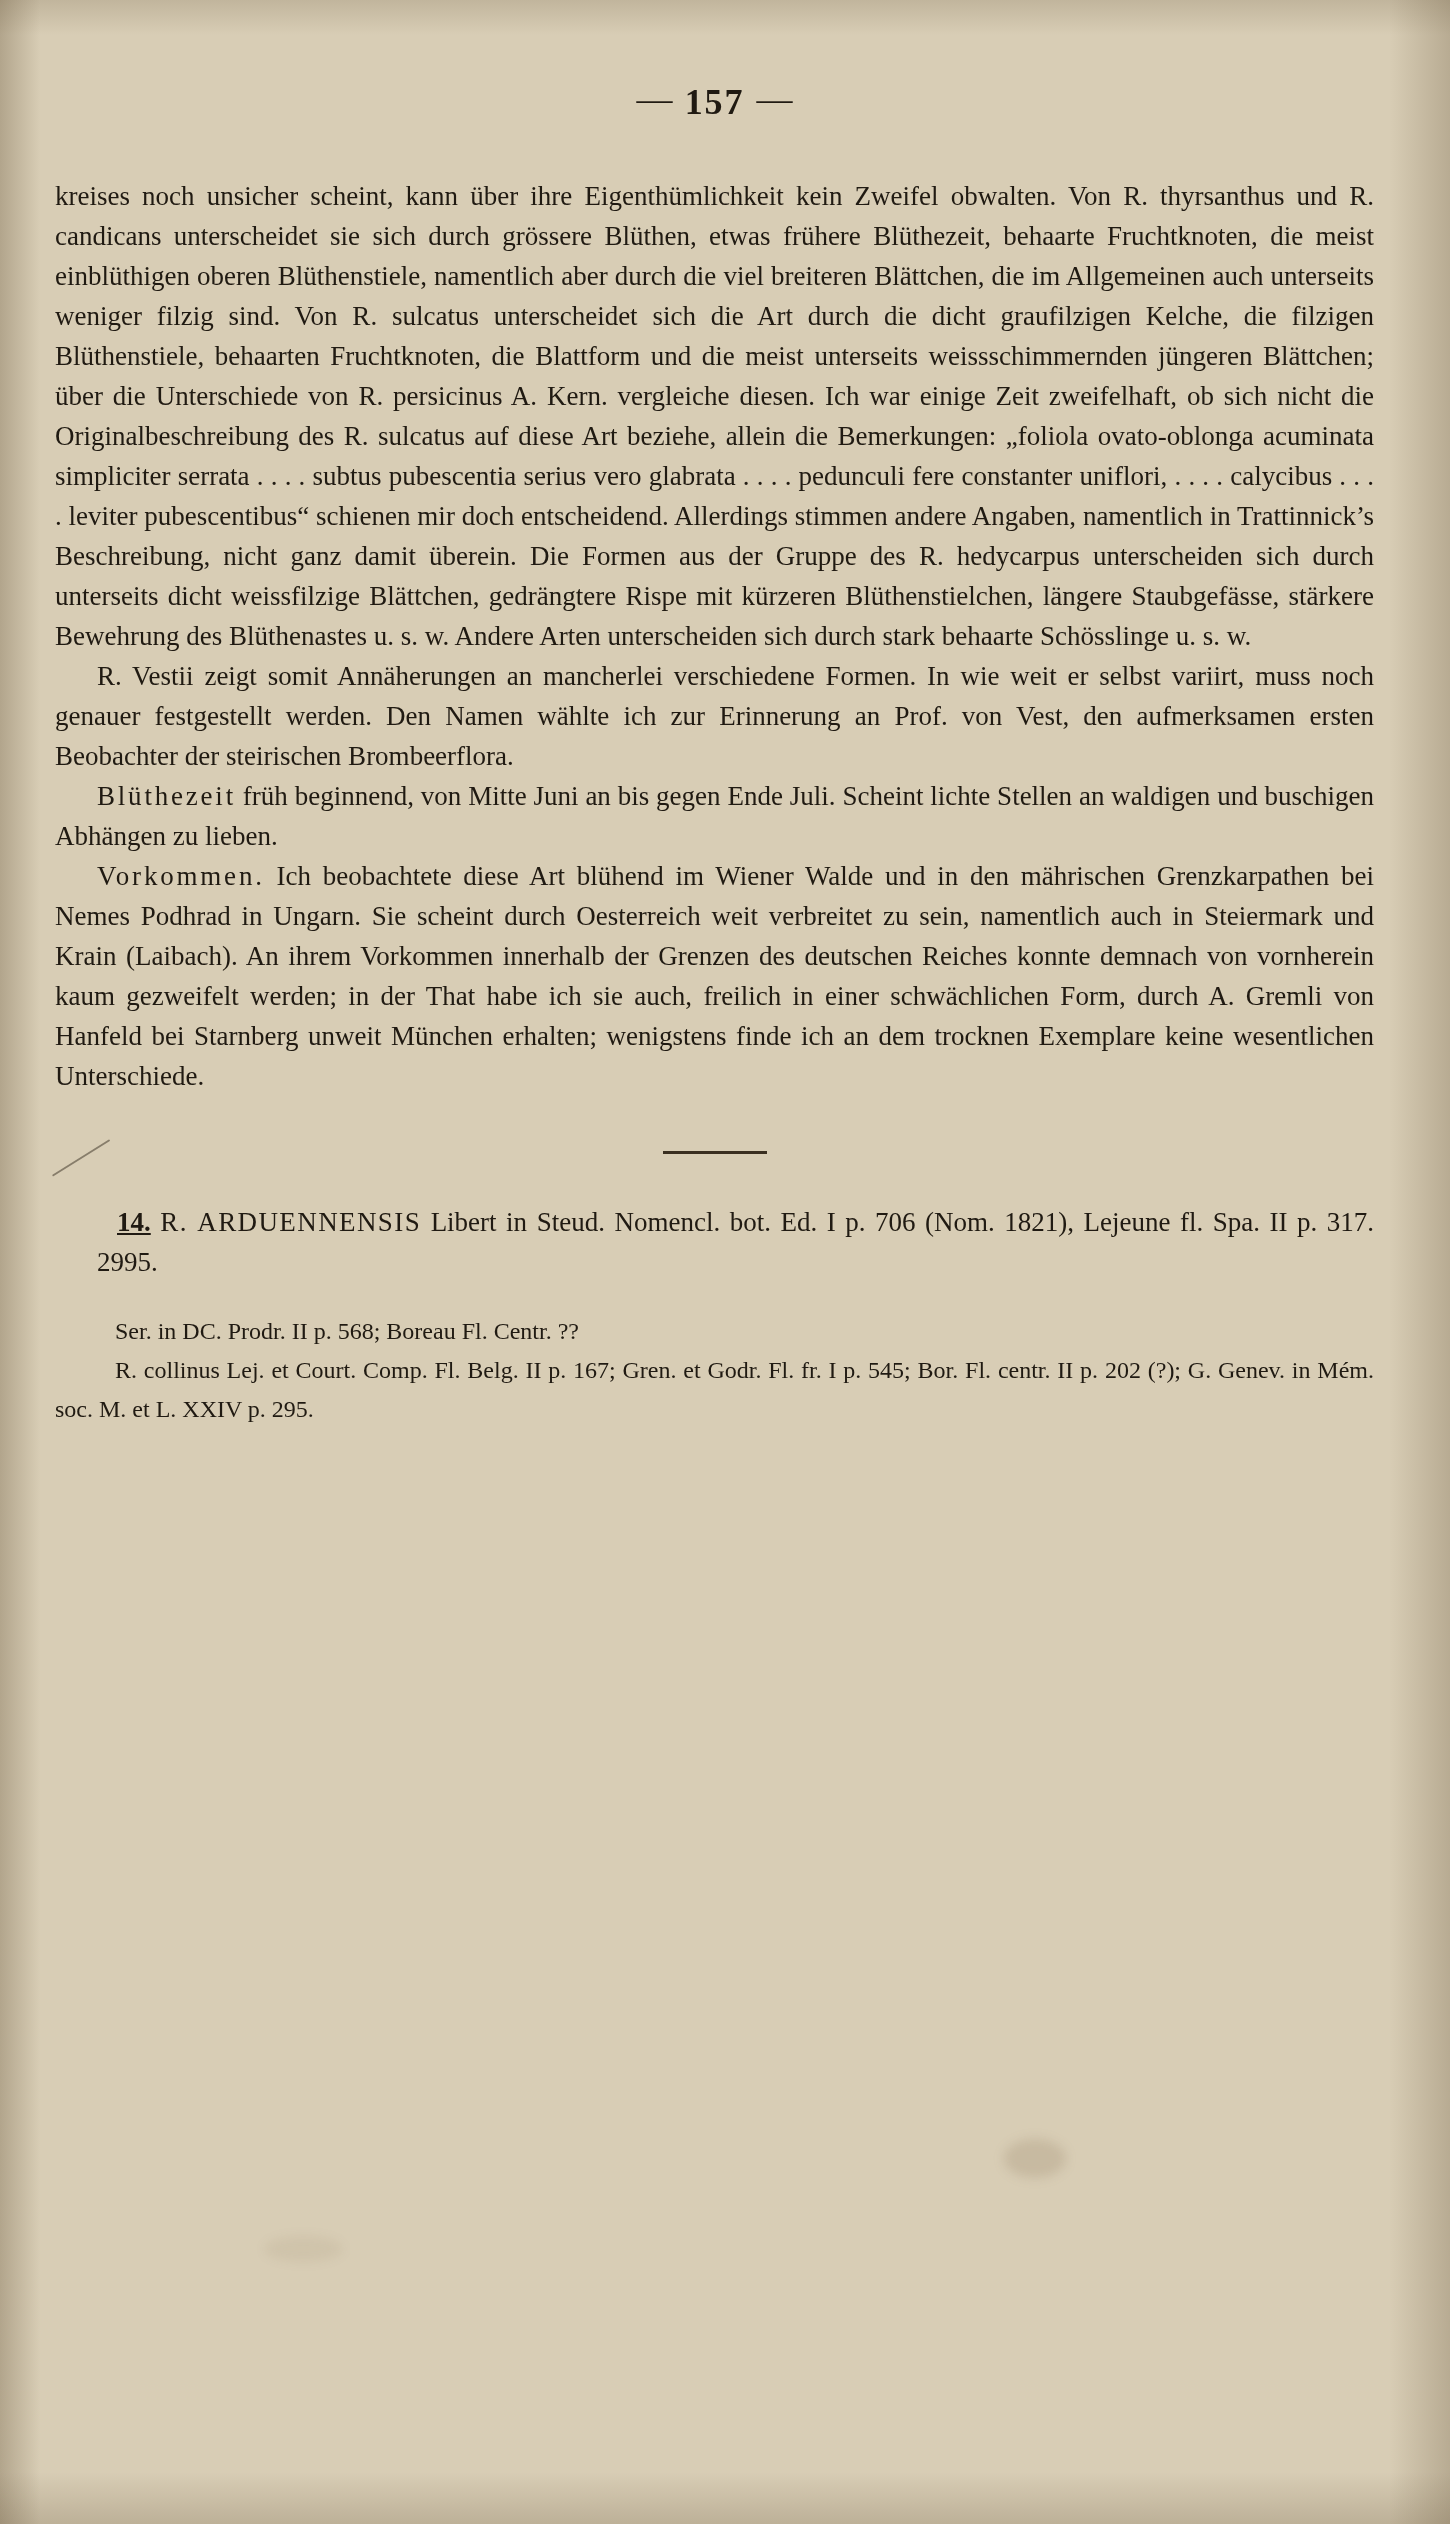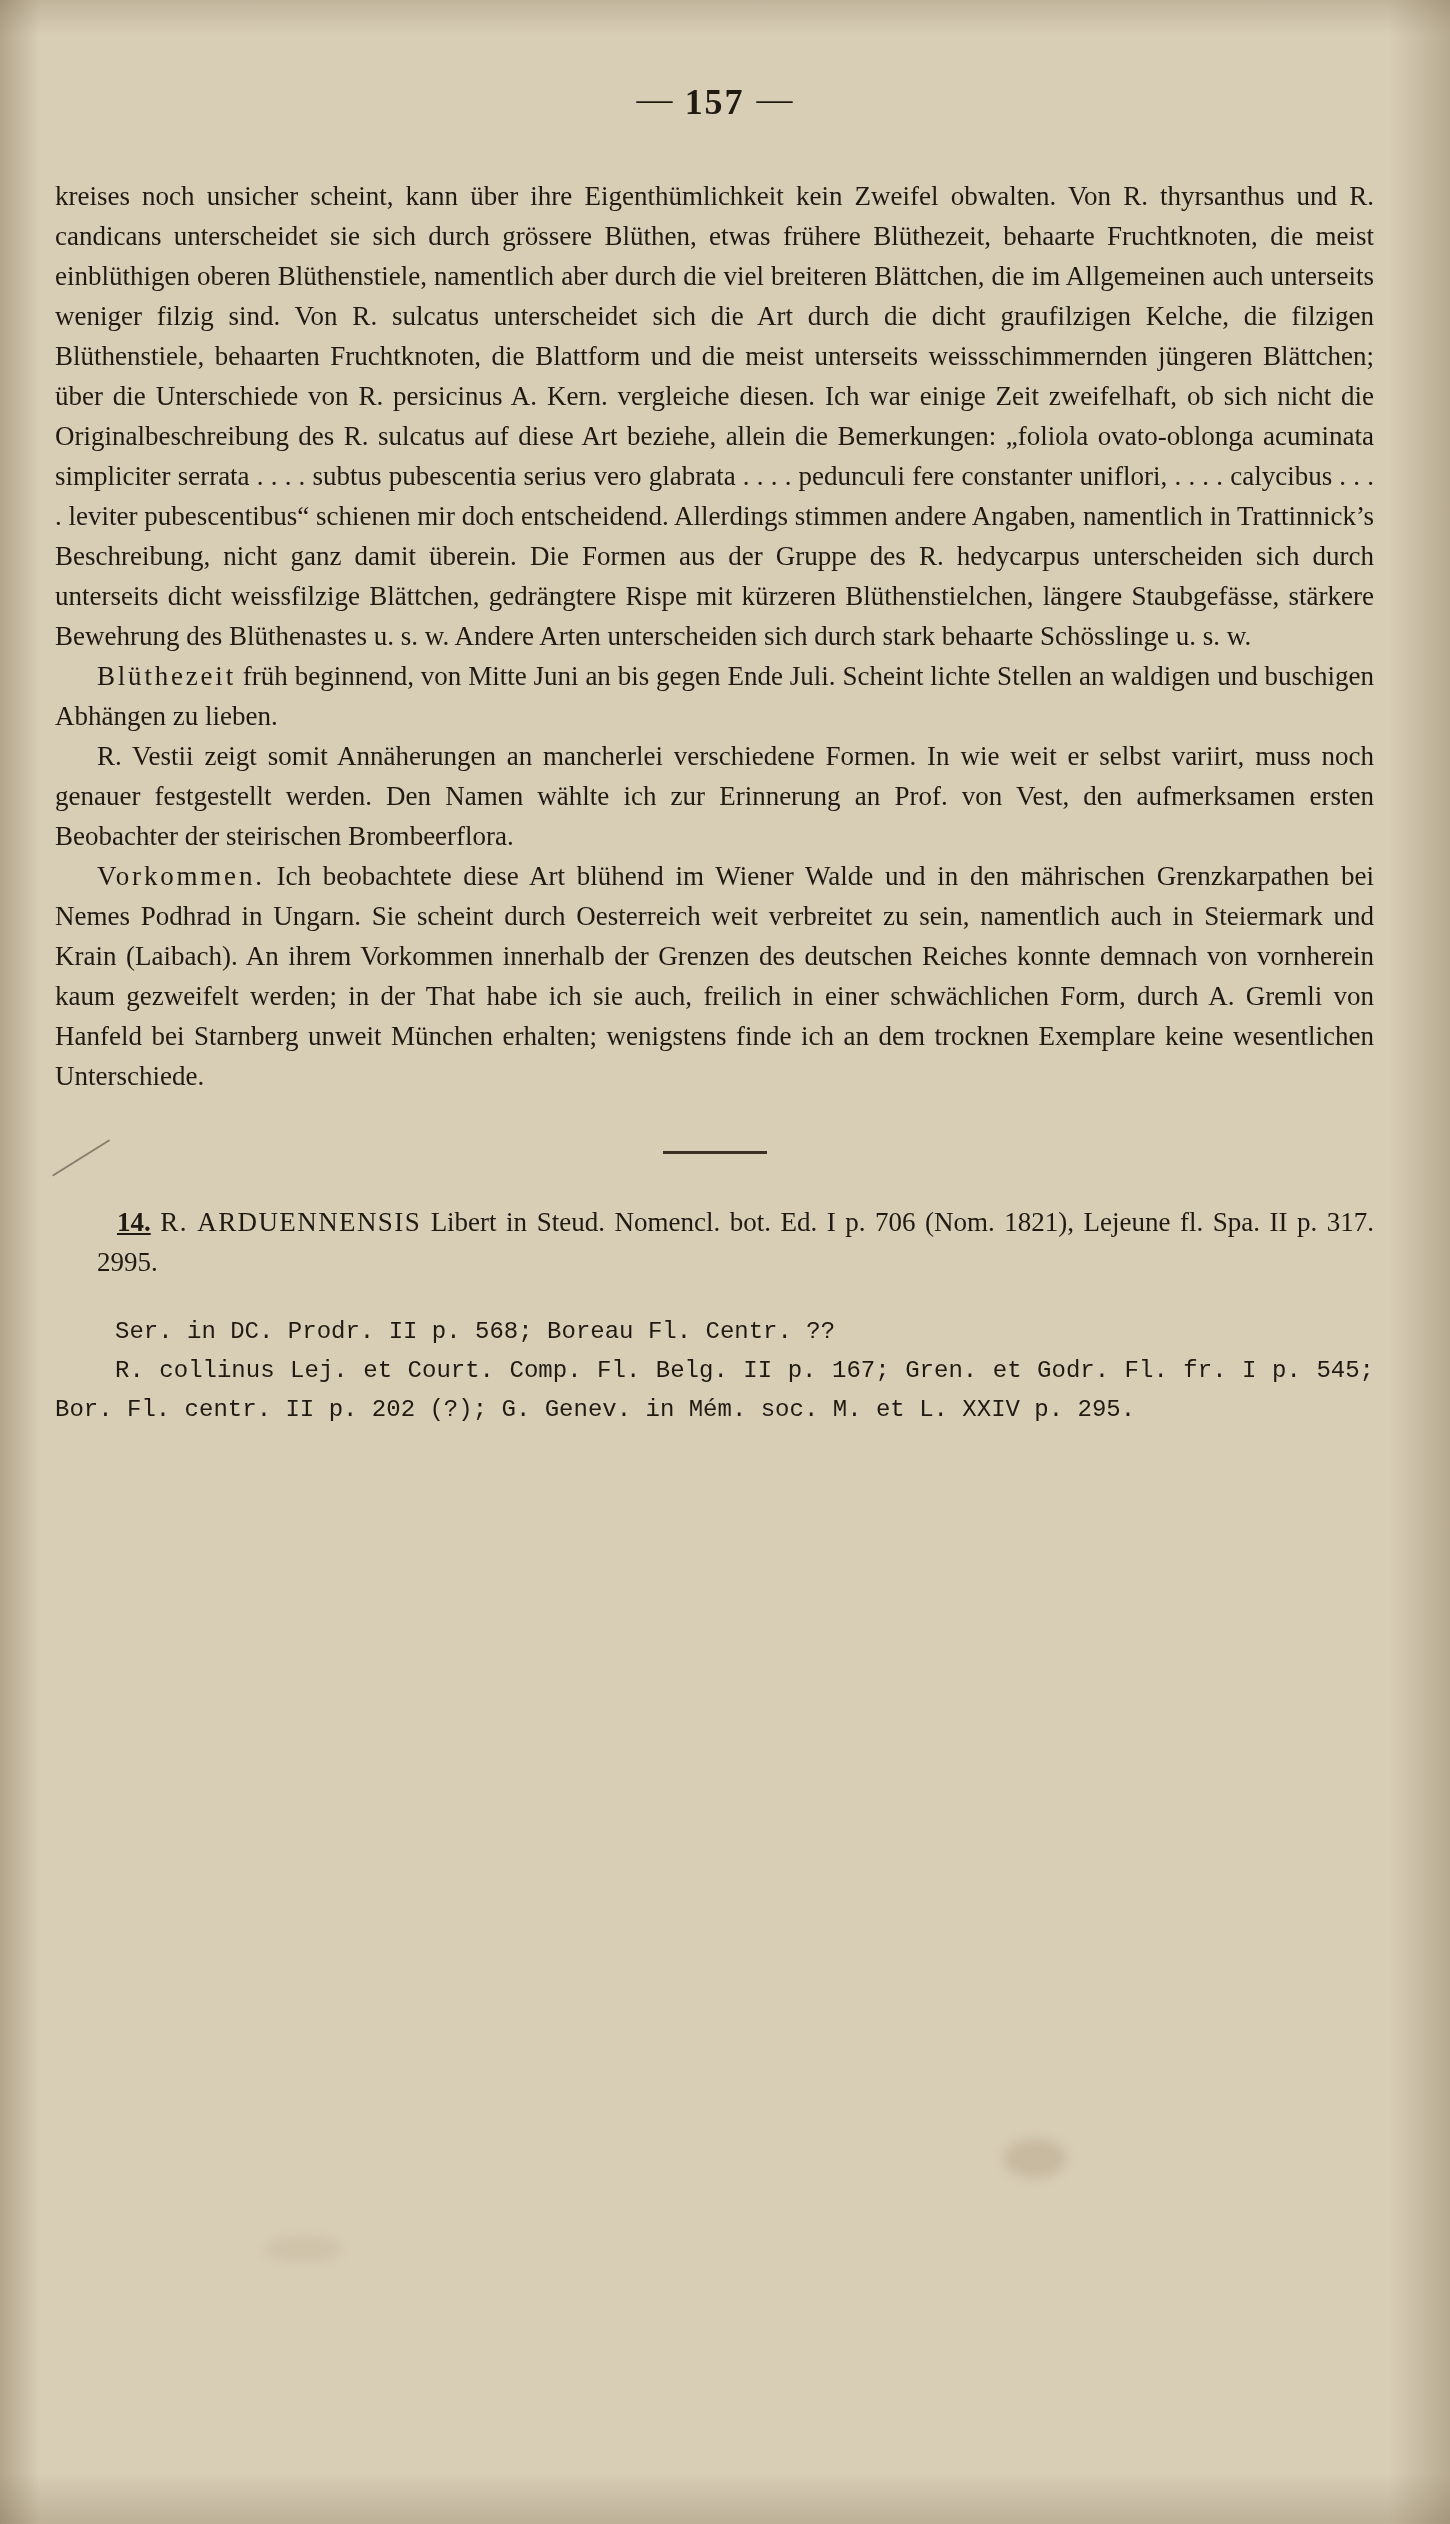--- a/index.html
+++ b/index.html
@@ -106,21 +106,20 @@
     font-weight: normal;
     letter-spacing: 1.4px;
   }
   .entry-head .year { padding-left: 42px; }
 
   .refs {
     margin-top: 30px;
     font-size: 24px;
     line-height: 39px;
     text-align: justify;
-    font-family: Liberation Mono, monospace;
   }
   .refs p { margin: 0; }
   .refs p.ind { text-indent: 60px; }
 
   .pencil-mark {
     position: absolute;
     left: 51px;
     top: 1137px;
     width: 62px;
     height: 40px;
@@ -151,22 +150,22 @@
 </svg>
 
 <div class="content">
 
   <div class="page-header">
     <span class="dash">—</span><span>157</span><span class="dash">—</span>
   </div>
 
   <div class="body-text">
     <p>kreises noch unsicher scheint, kann über ihre Eigenthümlichkeit kein Zweifel obwalten.  Von R. thyrsanthus und R. candicans unterscheidet sie sich durch grössere Blüthen, etwas frühere Blüthezeit, behaarte Fruchtknoten, die meist einblüthigen oberen Blüthenstiele, namentlich aber durch die viel breiteren Blättchen, die im Allgemeinen auch unterseits weniger filzig sind.  Von R. sulcatus unterscheidet sich die Art durch die dicht graufilzigen Kelche, die filzigen Blüthenstiele, behaarten Fruchtknoten, die Blattform und die meist unterseits weissschimmernden jüngeren Blättchen; über die Unterschiede von R. persicinus A. Kern. vergleiche diesen.  Ich war einige Zeit zweifelhaft, ob sich nicht die Originalbeschreibung des R. sulcatus auf diese Art beziehe, allein die Bemerkungen: „foliola ovato-oblonga acuminata simpliciter serrata . . . . subtus pubescentia serius vero glabrata . . . . pedunculi fere constanter uniflori, . . . . calycibus . . . . leviter pubescentibus“ schienen mir doch entscheidend. Allerdings stimmen andere Angaben, namentlich in Trattinnick’s Beschreibung, nicht ganz damit überein.  Die Formen aus der Gruppe des R. hedycarpus unterscheiden sich durch unterseits dicht weissfilzige Blättchen, gedrängtere Rispe mit kürzeren Blüthenstielchen, längere Staubgefässe, stärkere Bewehrung des Blüthenastes u. s. w.  Andere Arten unterscheiden sich durch stark behaarte Schösslinge u. s. w.</p>
+    <p class="indent">R. Vestii zeigt somit Annäherungen an mancherlei verschiedene Formen.  In wie weit er selbst variirt, muss noch genauer festgestellt werden.  Den Namen wählte ich zur Erinnerung an Prof. von Vest, den aufmerksamen ersten Beobachter der steirischen Brombeerflora.</p>
     <p class="indent"><span class="sp">Blüthezeit</span><span> früh beginnend, von Mitte Juni an bis gegen Ende Juli.  Scheint lichte Stellen an waldigen und buschigen Abhängen zu lieben.</span></p>
-    <p class="indent">R. Vestii zeigt somit Annäherungen an mancherlei verschiedene Formen.  In wie weit er selbst variirt, muss noch genauer festgestellt werden.  Den Namen wählte ich zur Erinnerung an Prof. von Vest, den aufmerksamen ersten Beobachter der steirischen Brombeerflora.</p>
     <p class="indent"><span class="sp">Vorkommen.</span><span>  Ich beobachtete diese Art blühend im Wiener Walde und in den mährischen Grenzkarpathen bei Nemes Podhrad in Ungarn.  Sie scheint durch Oesterreich weit verbreitet zu sein, namentlich auch in Steiermark und Krain (Laibach).  An ihrem Vorkommen innerhalb der Grenzen des deutschen Reiches konnte demnach von vornherein kaum gezweifelt werden; in der That habe ich sie auch, freilich in einer schwächlichen Form, durch A. Gremli von Hanfeld bei Starnberg unweit München erhalten; wenigstens finde ich an dem trocknen Exemplare keine wesentlichen Unterschiede.</span></p>
   </div>
 
   <div class="rule"></div>
 
   <div class="entry-head">
     <span class="num">14.</span>
     <span class="sp-name">R. ARDUENNENSIS</span>
     <span>Libert in Steud. Nomencl. bot. Ed. I p. 706 (Nom. 1821), Lejeune fl. Spa. II p. 317.</span>
     <span class="year">2995.</span>

